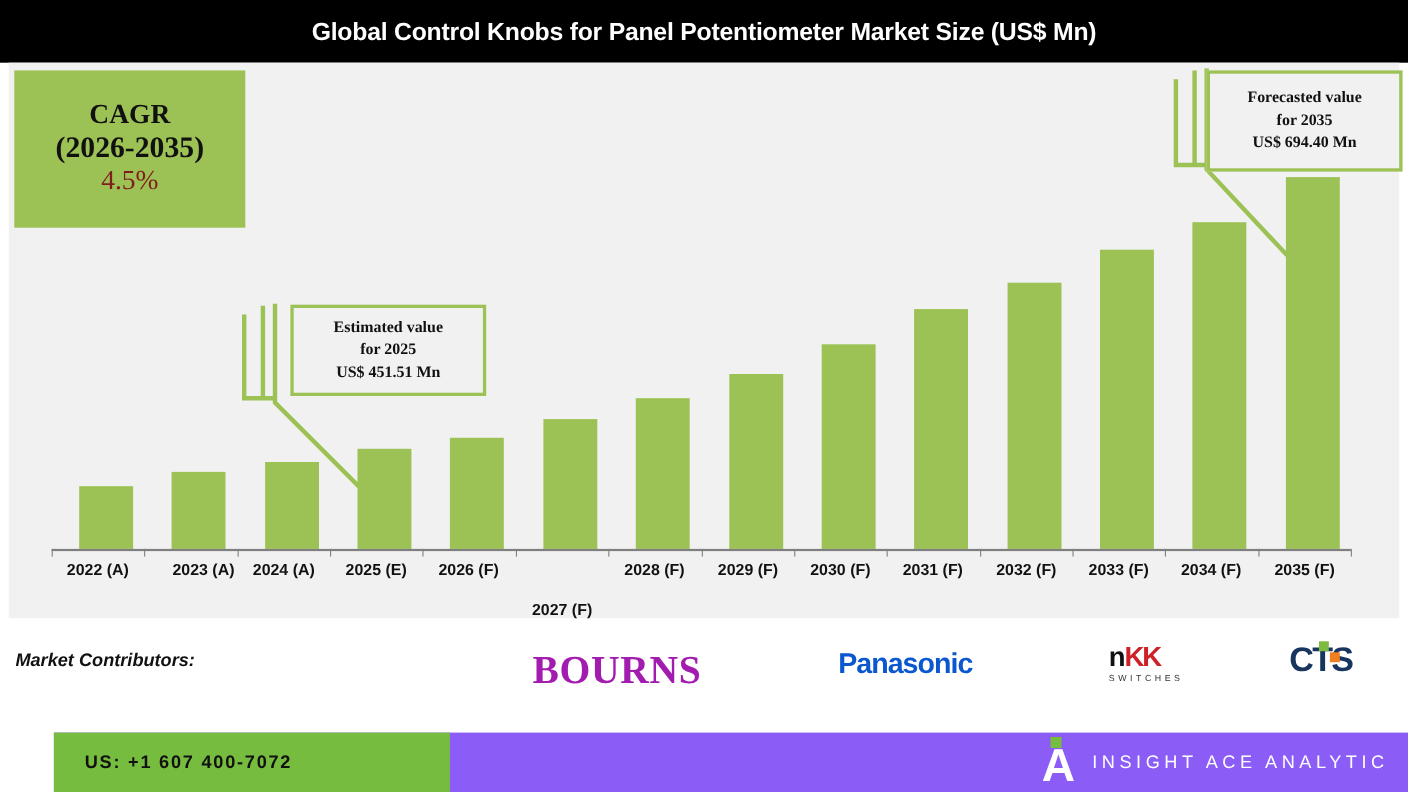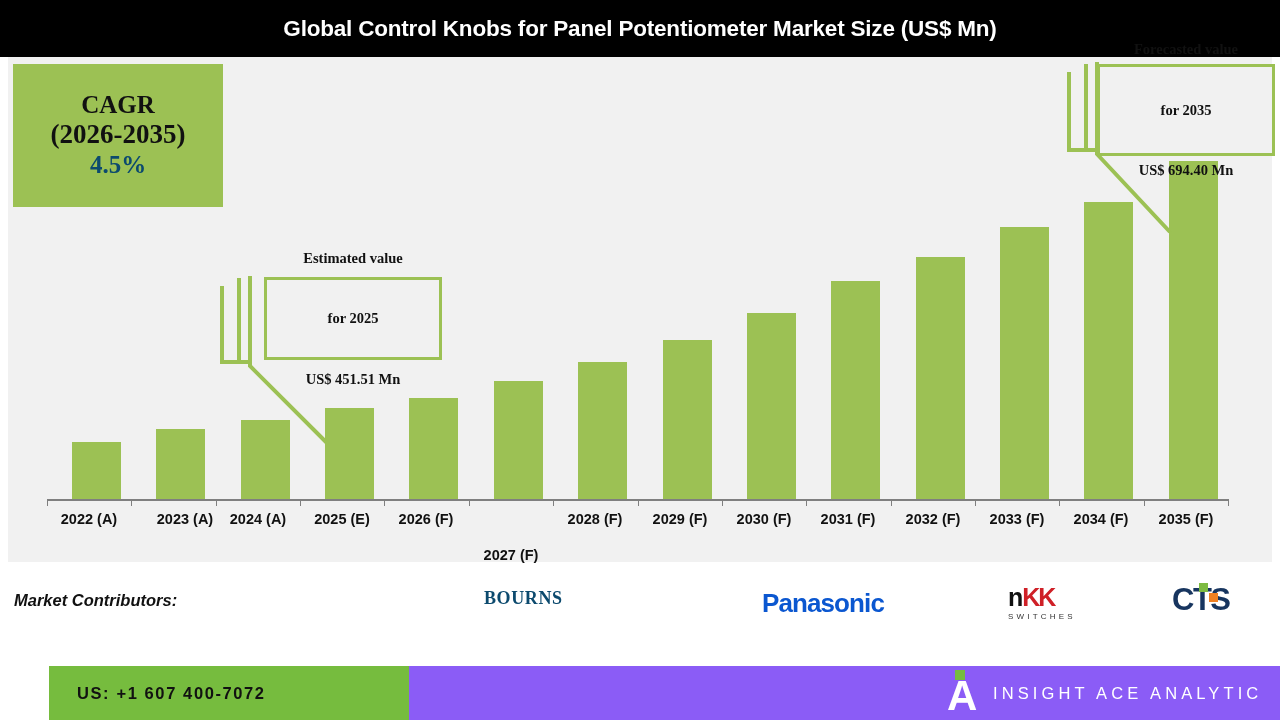--- a/index.html
+++ b/index.html
@@ -35,33 +35,32 @@
   .cagr-box {
     position: absolute; left: 13px; top: 64px;
     width: 210px; height: 143px;
     background: #9cc154;
     display: flex; flex-direction: column;
     align-items: center; justify-content: center;
     font-family: "Liberation Serif", serif;
   }
   .cagr-l1 { font-size: 25px; font-weight: bold; color: #111111; line-height: 1.12; }
   .cagr-l2 { font-size: 27px; font-weight: bold; color: #111111; line-height: 1.12; }
-  .cagr-l3 { font-size: 25px; font-weight: bold; color: #0c4a6e; line-height: 1.25; text-align: right; }
+  .cagr-l3 { font-size: 25px; font-weight: normal; color: #7f1d1d; line-height: 1.25; text-align: right; }
 
   
   .callout {
     position: absolute;
     background: #f1f1f1;
     border: 3px solid #9cc154;
     display: flex; flex-direction: column;
     align-items: center; justify-content: center;
     font-family: "Liberation Serif", serif;
     font-weight: bold; color: #111111;
     text-align: center;
-    gap: 40px;
   }
   .callout .cl { font-size: 14.5px; line-height: 1.42; white-space: nowrap; }
   .callout-2025 { left: 264px; top: 277px; width: 178px; height: 83px; }
   .callout-2035 { left: 1097px; top: 64px; width: 178px; height: 92px; }
 
   
   .leader { position: absolute; pointer-events: none; }
 
   
   .plot { position: absolute; left: 47px; top: 64px; width: 1180px; height: 435px; }
@@ -99,21 +98,21 @@
 
   .logo-alps {
     left: 232px; top: 22px;
     font-family: "Liberation Sans", sans-serif;
     font-weight: bold; font-size: 27px; color: #1b4f8a;
     letter-spacing: -1.2px; white-space: nowrap;
   }
   .logo-bourns {
     left: 484px; top: 22px;
     font-family: "Liberation Serif", serif;
-    font-weight: bold; font-size: 18px; color: #0c4a6e;
+    font-weight: bold; font-size: 36px; color: #a21caf;
     letter-spacing: 0.6px; white-space: nowrap;
   }
   .logo-panasonic {
     left: 762px; top: 22px;
     font-family: "Liberation Sans", sans-serif;
     font-weight: bold; font-size: 26px; color: #0b57d0;
     letter-spacing: -0.9px; white-space: nowrap;
   }
   .logo-nkk { left: 1008px; top: 20px; flex-direction: column; align-items: flex-start; }
   .nkk-top { display: flex; align-items: flex-end; }

